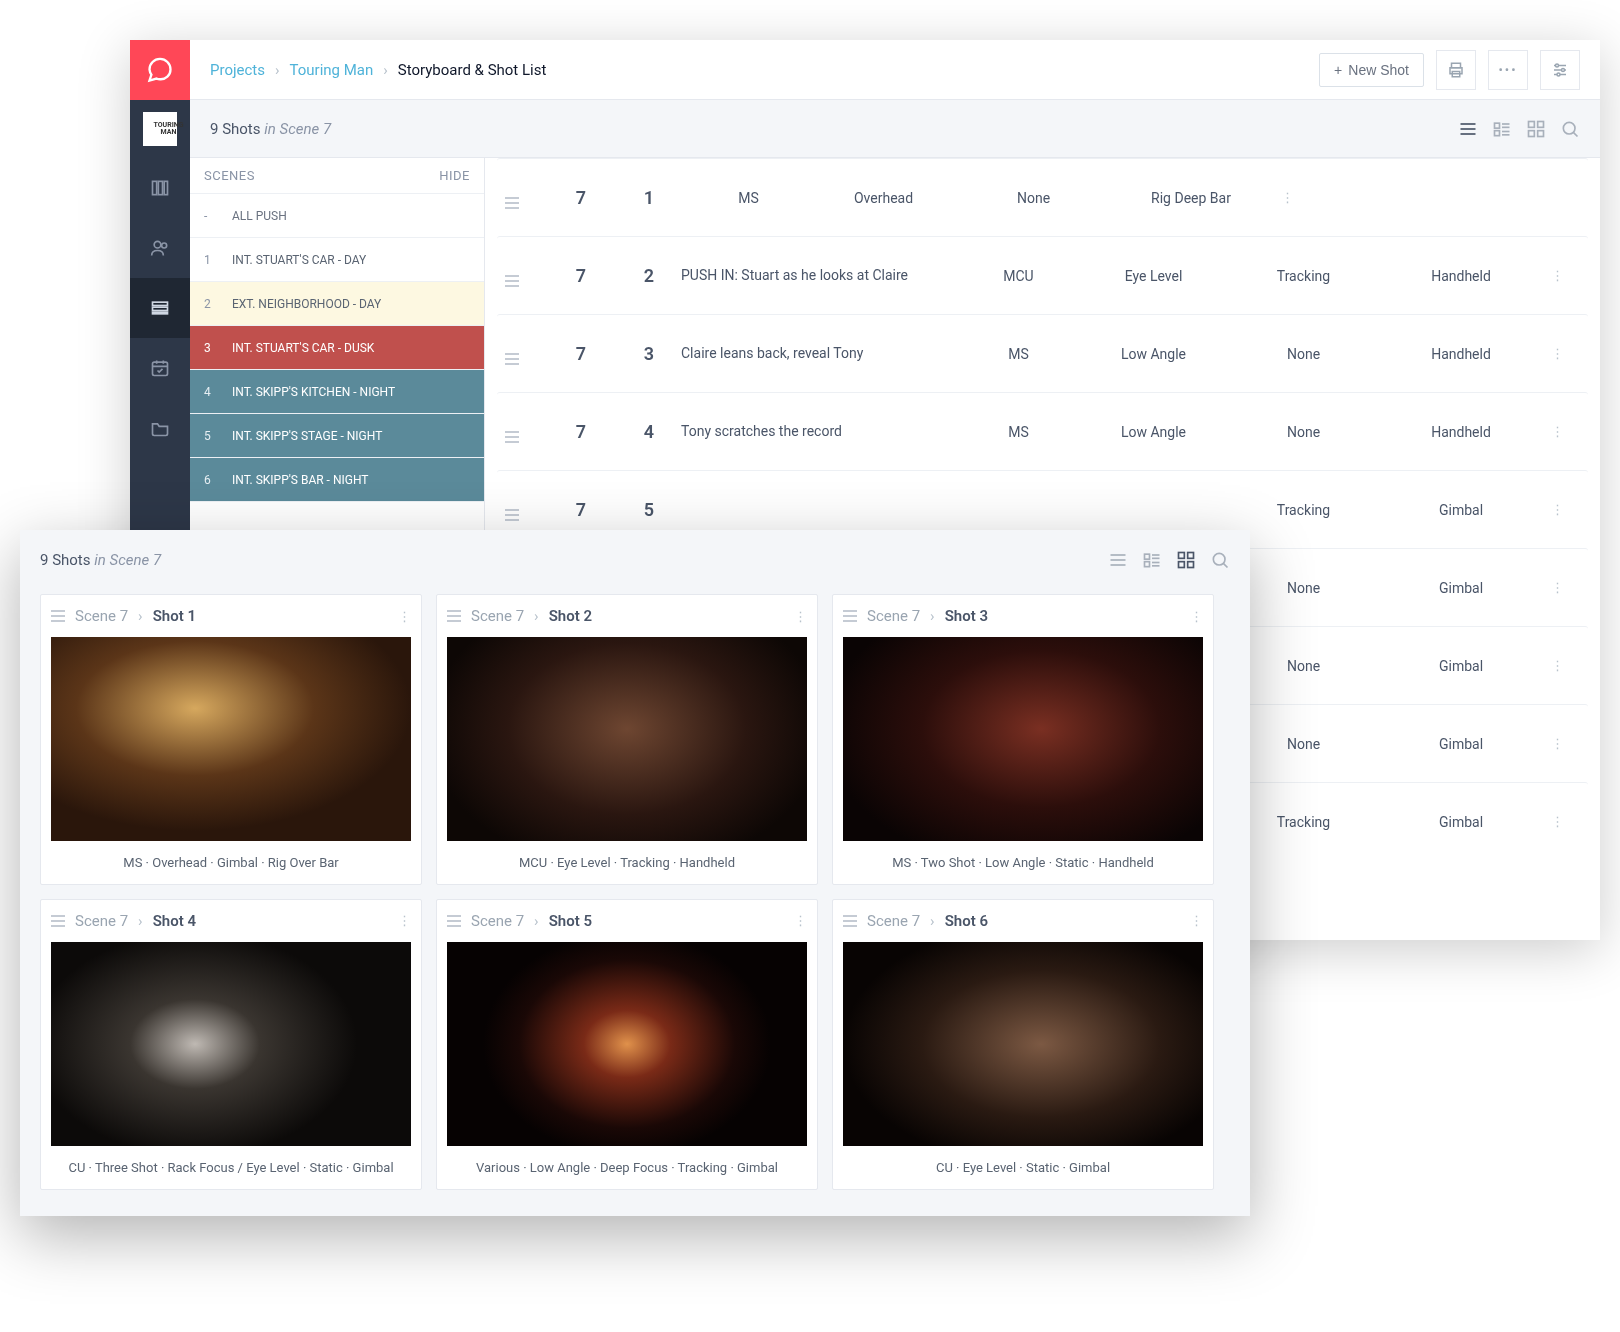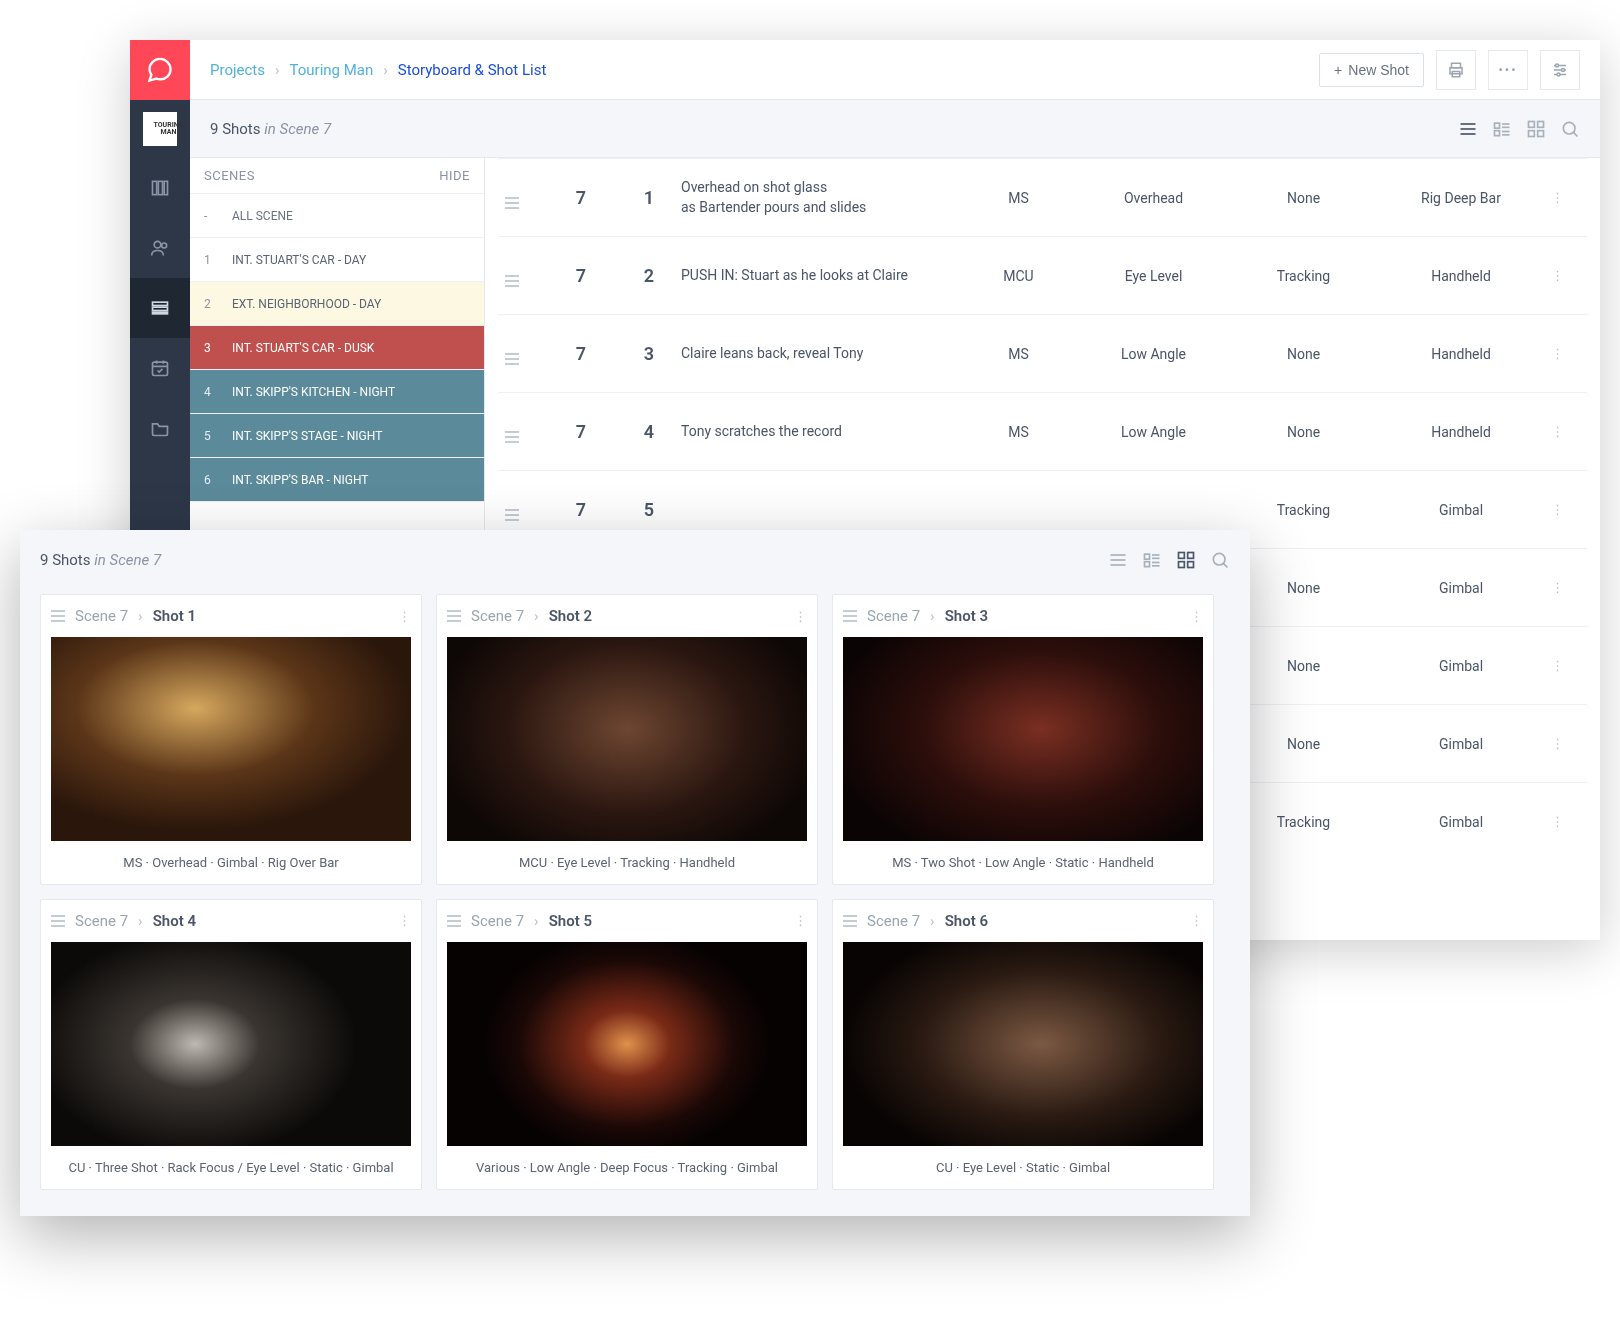--- a/index.html
+++ b/index.html
@@ -72,21 +72,21 @@
   height: 60px;
   border-bottom: 1px solid #e5e8ee;
   display: flex;
   align-items: center;
   padding: 0 20px;
   justify-content: space-between;
 }
 .breadcrumb { display: flex; align-items: center; gap: 10px; font-size: 15px; }
 .breadcrumb .link { color: #4fb3d9; }
 .breadcrumb .sep { color: #b8c2cc; }
-.breadcrumb .current { color: #1d4ed8; }
+.breadcrumb .current { color: #0f172a; }
 .topbar-actions { display: flex; gap: 12px; align-items:center;}
 .btn-newshot {
   border: 1px solid #dbe1e8; background:#fff; padding: 8px 14px; border-radius: 2px;
   color: #6a7280; font-size: 14px; display:flex; align-items:center; gap:6px; cursor:pointer;
 }
 .iconbtn {
   width: 40px; height: 40px; border:1px solid #e5e8ee; background:#fff; display:flex;align-items:center;justify-content:center;
   color:#9aa5b1; cursor:pointer;
 }
 
@@ -363,21 +363,21 @@
 
     <div class="content-row">
 
       <div class="scenes-panel">
         <div class="scenes-head">
           <span>SCENES</span>
           <span>HIDE</span>
         </div>
         <div class="scene-item all">
           <span class="num">-</span>
-          <span>ALL SCENE</span>
+          <span>ALL PUSH</span>
         </div>
         <div id="scenes-list">
             <div class="scene-item ">
               <span class="num">1</span>
               <span>INT. STUART'S CAR - DAY</span>
             </div>
             <div class="scene-item yellow">
               <span class="num">2</span>
               <span>EXT. NEIGHBORHOOD - DAY</span>
             </div>
@@ -403,21 +403,20 @@
       <div class="table-area">
         <div class="table-rows" id="table-rows">
             <div class="trow">
               <div class="c-drag"><span class="drag-icon">
                   <i></i>
                   <i></i>
                   <i></i>
                 </span></div>
               <div class="c-scene">7</div>
               <div class="c-shot">1</div>
-              <div class="c-desc">Overhead on shot glass<br>as Bartender pours and slides</div>
               <div class="c-size">MS</div>
               <div class="c-type">Overhead</div>
               <div class="c-move">None</div>
               <div class="c-equip">Rig Deep Bar</div>
               <div class="c-menu">⋮</div>
             </div>
             <div class="trow">
               <div class="c-drag"><span class="drag-icon">
                   <i></i>
                   <i></i>

